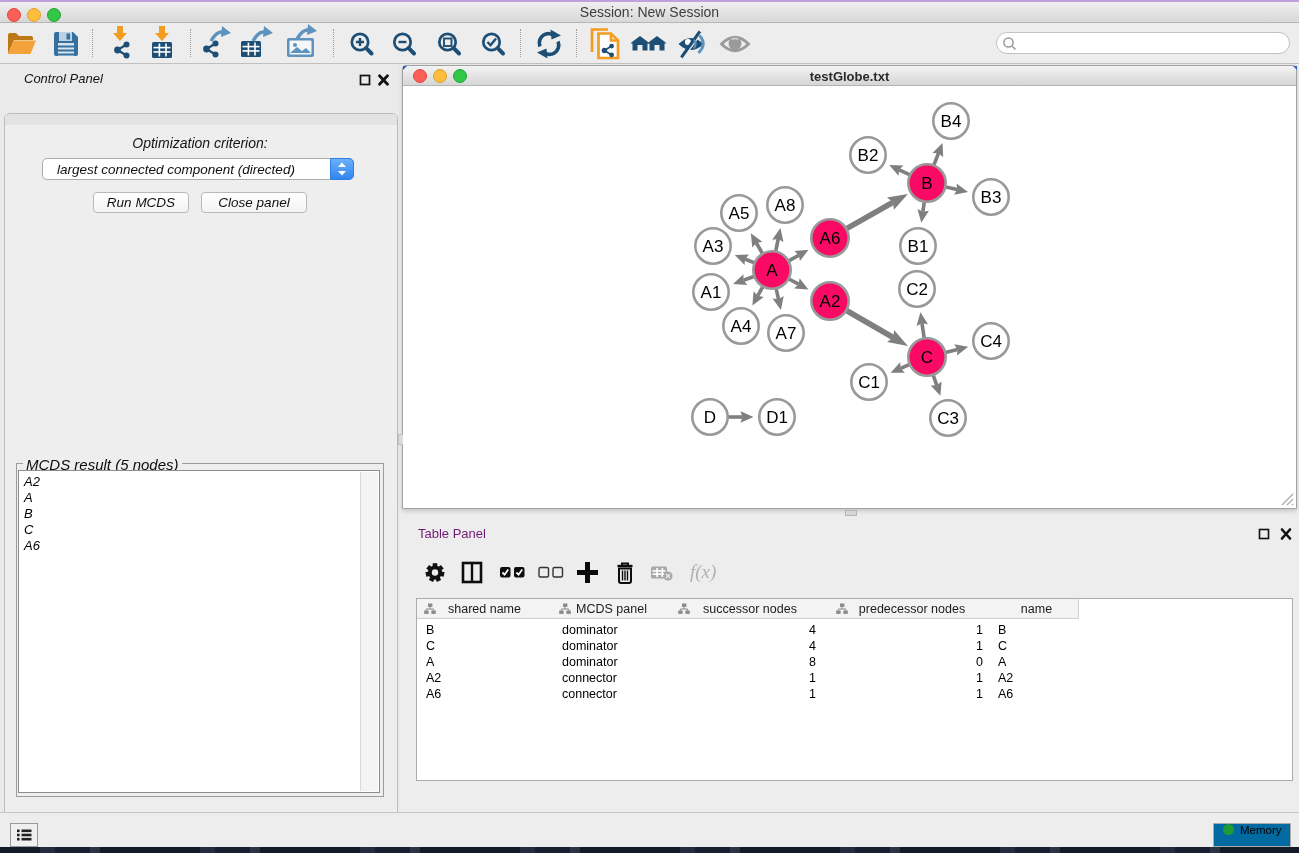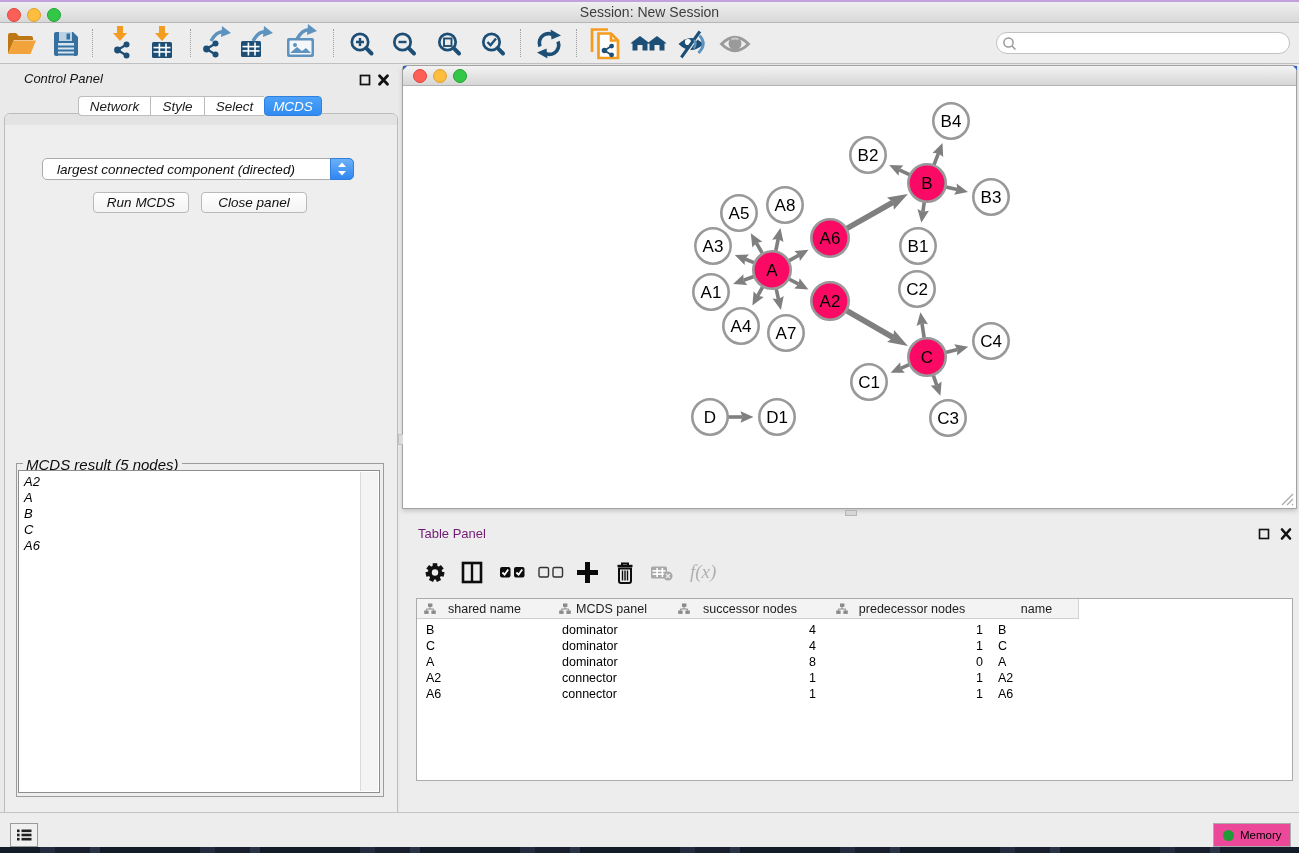--- a/index.html
+++ b/index.html
@@ -72,22 +72,22 @@
   .rowtext{position:absolute;font-size:12.5px;color:#000;height:16px;line-height:16px;}
   #btabs{position:absolute;left:270px;top:272px;height:21px;display:flex;font-size:13.5px;}
   .btab{background:#fff;border:1px solid #c2c2c2;border-right:none;color:#1b1b1b;
     display:flex;align-items:center;justify-content:center;box-sizing:border-box;}
   .btab.sel{background:linear-gradient(#4da2f8,#2f8bf1);color:#fff;
     border:1px solid #2f80e0;border-radius:4px;}
   
   #statusbar{left:0;top:812px;width:1299px;height:35px;background:#eeeded;
     border-top:1px solid #c3c3c3;}
   #memorybtn{position:absolute;left:1213px;top:10px;width:78px;height:24px;
-    background:#ec4899;border:1px solid #ababab;box-sizing:border-box;
-    font-size:11.5px;color:#000;display:flex;align-items:center;}
+    background:#0369a1;border:1px solid #ababab;box-sizing:border-box;
+    font-size:11.5px;color:#000;display:flex;}
   #listbtn{position:absolute;left:10px;top:10px;width:28px;height:24px;
     border:1px solid #9a9a9a;box-sizing:border-box;background:#f0f0f0;}
   #desktop{left:0;top:847px;width:1299px;height:6px;
     background:repeating-linear-gradient(90deg,#141b28 0 40px,#232d3f 40px 55px,#18202f 55px 90px,#2a3448 90px 100px,#141b28 100px 160px);}
 </style>
 </head>
 <body>
 <div id="topline" class="abs"></div>
 <div id="titlebar" class="abs">
   <div class="light" style="left:7px;background:#fc5f57;border:0.5px solid #e0443e;"></div>
@@ -224,26 +224,21 @@
 </svg>
 </div>
 <div id="cpanel" class="abs">
   <div id="cp-title">Control Panel</div>
   <svg class="abs" style="left:358px;top:9px" width="36" height="14" viewBox="0 0 36 14">
     <rect x="2.5" y="2.5" width="9" height="9" fill="none" stroke="#111" stroke-width="1.7"></rect>
     <path d="M21.5,2.8 L29.5,11.2 M29.5,2.8 L21.5,11.2" stroke="#111" stroke-width="2.8" stroke-linecap="round"></path>
   </svg>
   <div id="cp-pane"></div>
   <div id="cp-band"></div>
-  <div id="cp-tabs">
-    <div class="seg first" style="width:72px">Network</div>
-    <div class="seg" style="width:54px">Style</div>
-    <div class="seg" style="width:60px">Select</div>
-    <div class="seg sel" style="width:58px">MCDS</div>
-  </div>
+  <div id="opt-label">Optimization criterion:</div>
   <div id="dropdown">
     <div id="dd-text">largest connected component (directed)</div>
     <div id="dd-btn">
       <svg width="22" height="20" viewBox="0 0 22 20">
         <path d="M7,8 L11,3.6 L15,8 Z" fill="#fff"></path>
         <path d="M7,12 L11,16.4 L15,12 Z" fill="#fff"></path>
       </svg>
     </div>
   </div>
   <div class="btn" style="left:93px;top:128px;width:96px;">Run MCDS</div>
@@ -259,20 +254,21 @@
       <div id="listscroll"></div>
     </div>
   </div>
 </div>
 <div id="netwin" class="abs">
   <div id="net-titlebar">
     <div class="light" style="left:10px;top:3px;background:#fc5f57;border:0.5px solid #e0443e;"></div>
     <div class="light" style="left:30px;top:3px;background:#fdbd3e;border:0.5px solid #e0a02f;"></div>
     <div class="light" style="left:50px;top:3px;background:#33c748;border:0.5px solid #23a135;"></div>
   </div>
+  <div id="net-title">testGlobe.txt</div>
   <svg style="position:absolute;right:2px;bottom:2px" width="13" height="13" viewBox="0 0 13 13">
     <path d="M12,1 L1,12 M12,6 L6,12 M12,11 L11,12" stroke="#aaa" stroke-width="1.3"></path>
   </svg>
 </div>
 <svg id="graph" width="893" height="424" viewBox="0 0 893 424" style="position:absolute;left:403px;top:84px" font-family="Liberation Sans, sans-serif">
     <line x1="360.5" y1="171.3" x2="353.3" y2="158.9" stroke="#7f7f7f" stroke-width="3.6"></line>
     <path d="M347.8,149.3 L359.3,157.7 L353.3,158.9 L349.3,163.5 Z" fill="#7f7f7f"></path>
     <line x1="372.3" y1="169.3" x2="375.2" y2="154.9" stroke="#7f7f7f" stroke-width="3.6"></line>
     <path d="M377.4,144.0 L380.5,157.9 L375.2,154.9 L369.2,155.7 Z" fill="#7f7f7f"></path>
     <line x1="353.3" y1="179.6" x2="342.0" y2="175.0" stroke="#7f7f7f" stroke-width="3.6"></line>

